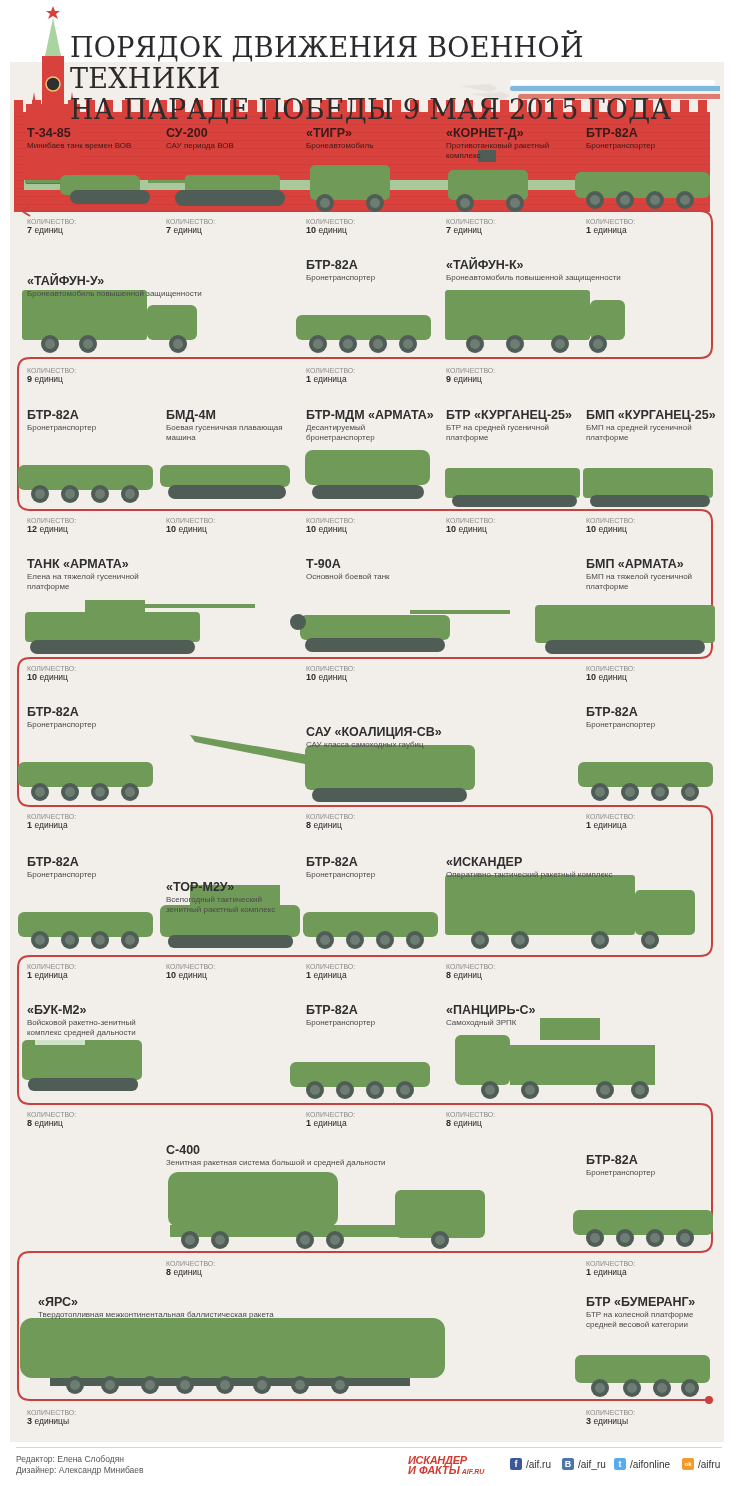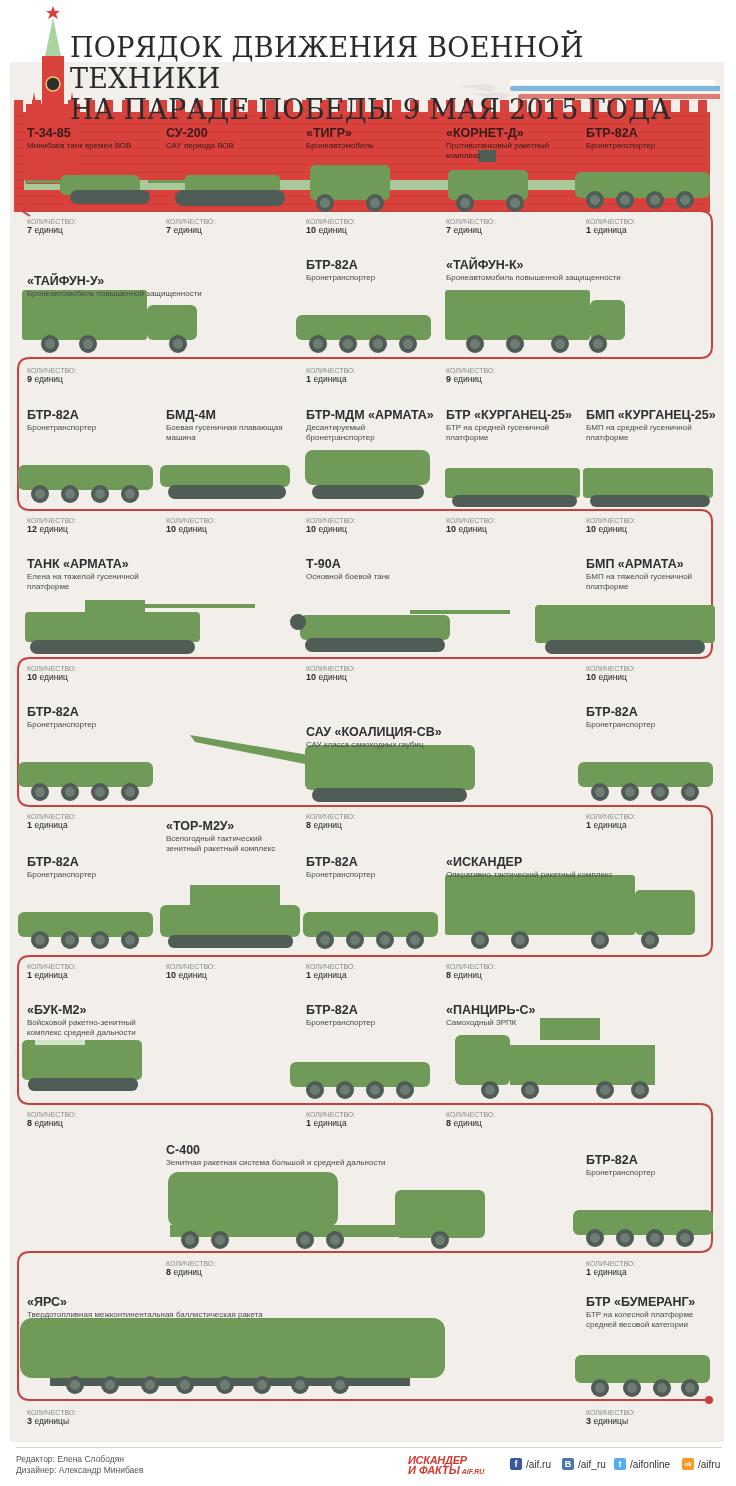--- a/index.html
+++ b/index.html
@@ -379,21 +379,21 @@
   <div class="desc">Бронетранспортер</div>
 </div>
 <div class="qty" style="left:27px;top:812px;"><span>КОЛИЧЕСТВО:</span><b><span class="n">1</span> <span>единица</span></b></div>
 <div class="qty" style="left:306px;top:812px;"><span>КОЛИЧЕСТВО:</span><b><span class="n">8</span> <span>единиц</span></b></div>
 <div class="qty" style="left:586px;top:812px;"><span>КОЛИЧЕСТВО:</span><b><span class="n">1</span> <span>единица</span></b></div>
 
 <div class="veh" style="left:27px;top:855px;">
   <div class="name">БТР-82А</div>
   <div class="desc">Бронетранспортер</div>
 </div>
-<div class="veh" style="left:166px;top:819px;">
+<div class="veh" style="left:166px;top:880px;">
   <div class="name">«ТОР-М2У»</div>
   <div class="desc" style="width:125px">Всепогодный тактический зенитный ракетный комплекс</div>
 </div>
 <div class="veh" style="left:306px;top:855px;">
   <div class="name">БТР-82А</div>
   <div class="desc">Бронетранспортер</div>
 </div>
 <div class="veh" style="left:446px;top:855px;">
   <div class="name">«ИСКАНДЕР</div>
   <div class="desc" style="width:220px">Оперативно-тактический ракетный комплекс</div>
@@ -423,21 +423,21 @@
   <div class="name">С-400</div>
   <div class="desc" style="width:260px">Зенитная ракетная система большой и средней дальности</div>
 </div>
 <div class="veh" style="left:586px;top:1153px;">
   <div class="name">БТР-82А</div>
   <div class="desc">Бронетранспортер</div>
 </div>
 <div class="qty" style="left:166px;top:1259px;"><span>КОЛИЧЕСТВО:</span><b><span class="n">8</span> <span>единиц</span></b></div>
 <div class="qty" style="left:586px;top:1259px;"><span>КОЛИЧЕСТВО:</span><b><span class="n">1</span> <span>единица</span></b></div>
 
-<div class="veh" style="left:27px;top:1295px;">
+<div class="veh" style="left:38px;top:1295px;">
   <div class="name">«ЯРС»</div>
   <div class="desc" style="width:280px">Твердотопливная межконтинентальная баллистическая ракета</div>
 </div>
 <div class="veh" style="left:586px;top:1295px;">
   <div class="name">БТР «БУМЕРАНГ»</div>
   <div class="desc" style="width:120px">БТР на колесной платформе средней весовой категории</div>
 </div>
 <div class="qty" style="left:27px;top:1408px;"><span>КОЛИЧЕСТВО:</span><b><span class="n">3</span> <span>единицы</span></b></div>
 <div class="qty" style="left:586px;top:1408px;"><span>КОЛИЧЕСТВО:</span><b><span class="n">3</span> <span>единицы</span></b></div>
 

